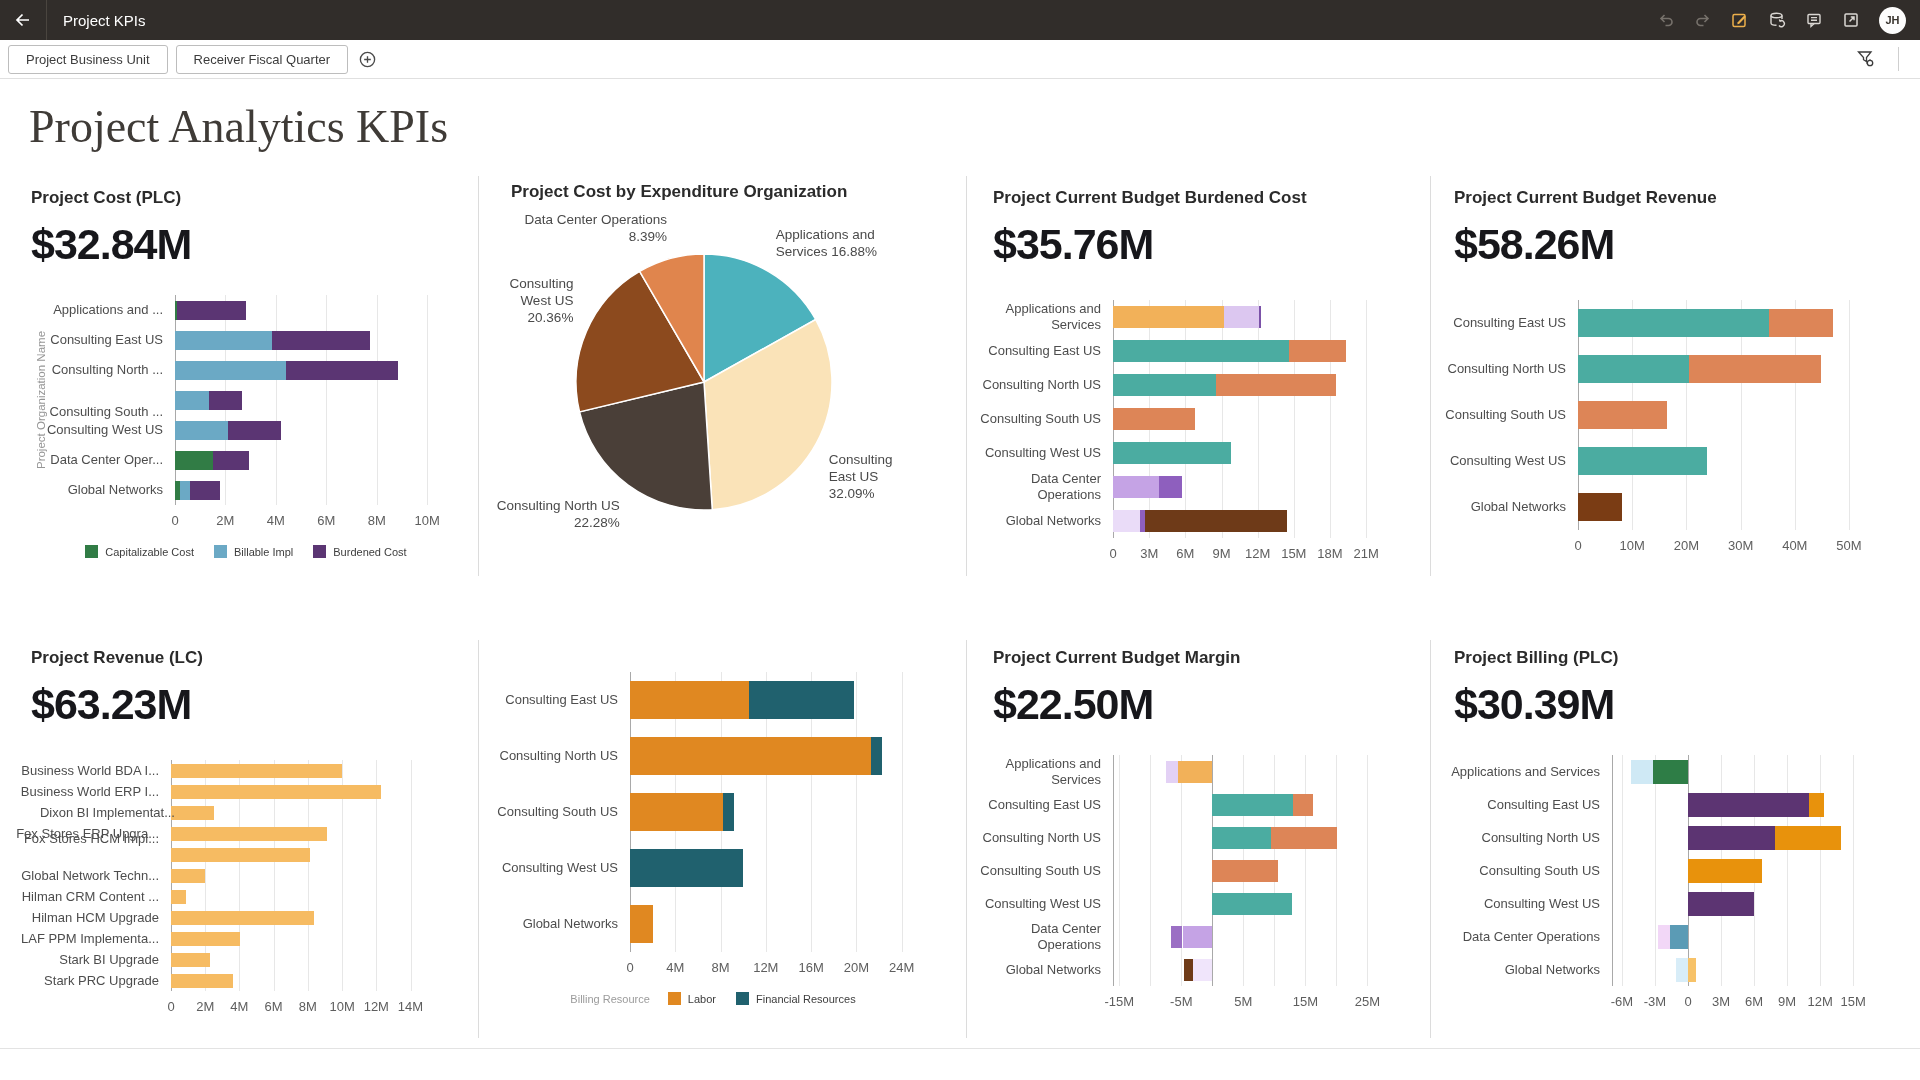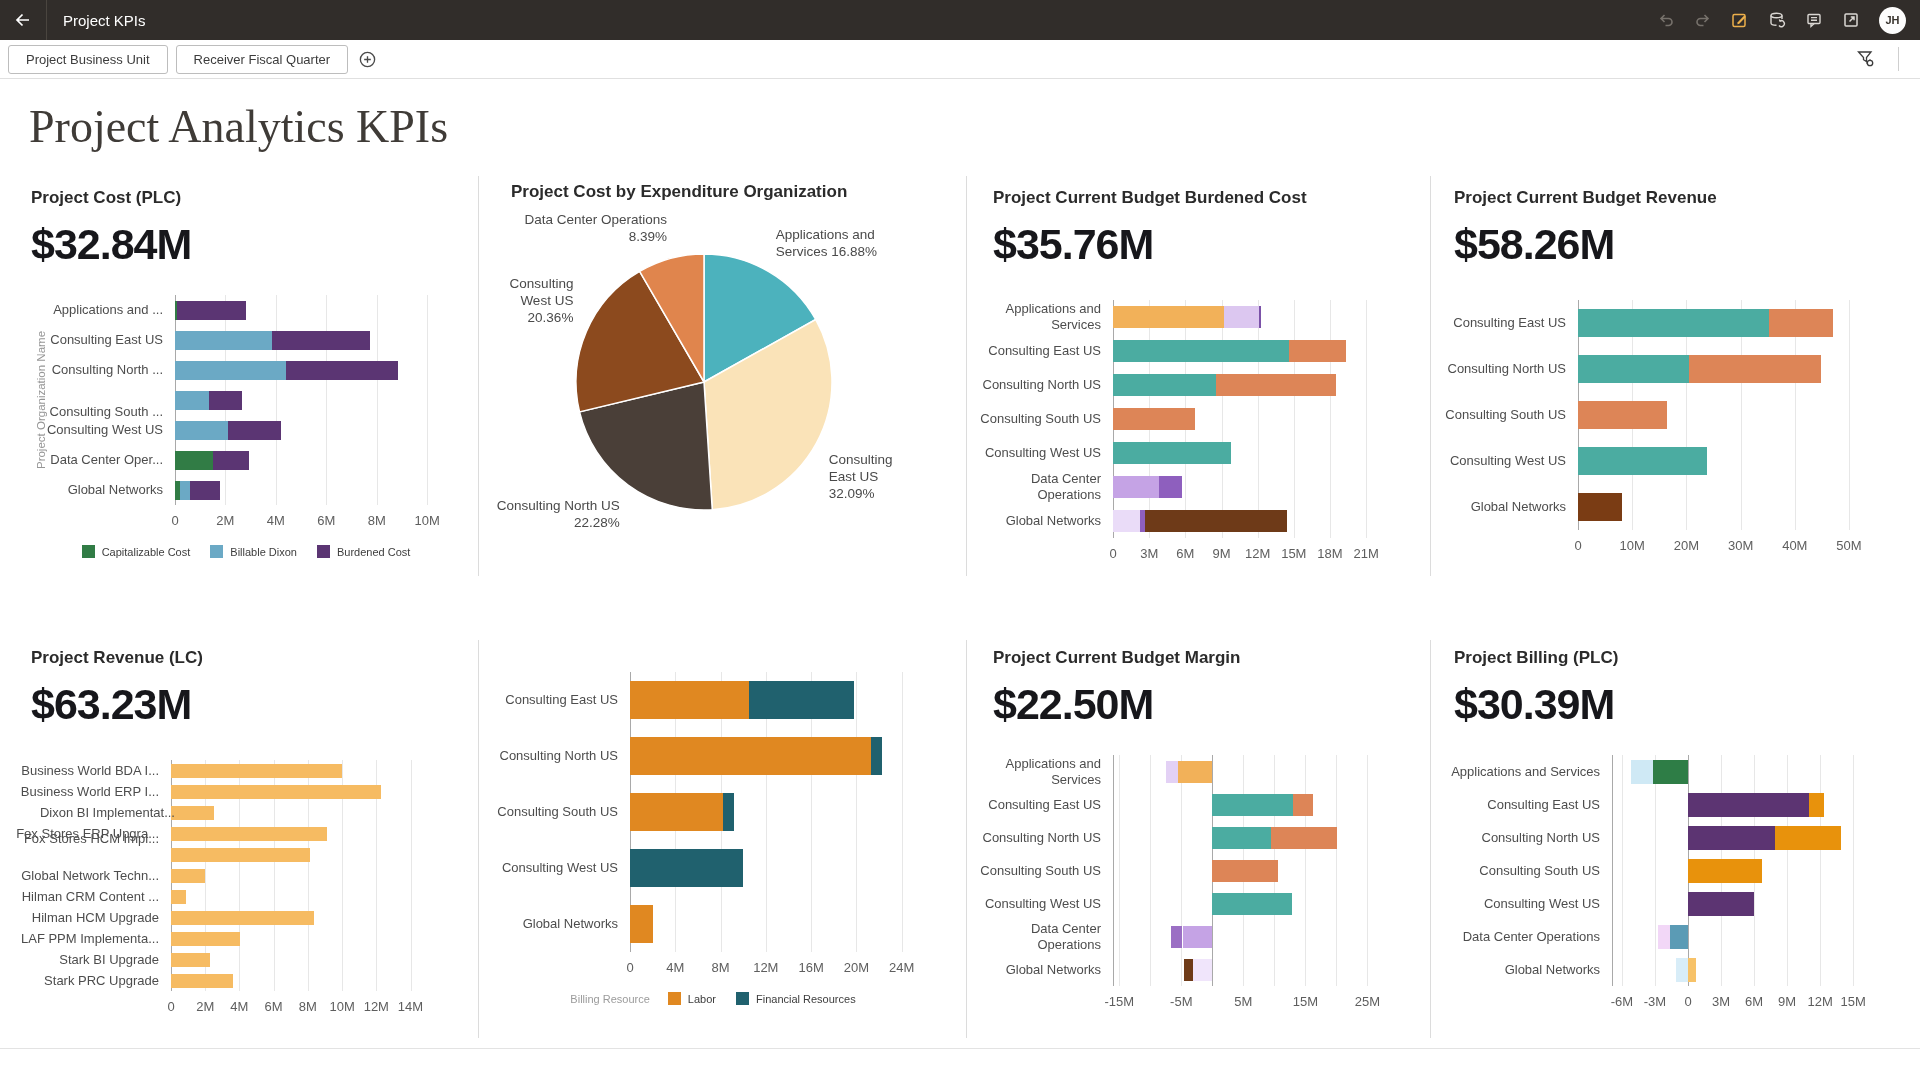--- a/index.html
+++ b/index.html
@@ -185,21 +185,21 @@
       <div class="tick" style="left: 295.3px; top: 218px;">6M</div>
       <div class="tick" style="left: 345.7px; top: 218px;">8M</div>
       <div class="tick" style="left: 396.1px; top: 218px;">10M</div>
       <div class="legend" style="position: absolute; top: 250px; left: 20px; width: 390px;">
         <span class="legend-item">
           <span class="sw" style="background: rgb(49, 124, 69);"></span>
           <span>Capitalizable Cost</span>
         </span>
         <span class="legend-item">
           <span class="sw" style="background: rgb(107, 169, 197);"></span>
-          <span>Billable Dixon</span>
+          <span>Billable Impl</span>
         </span>
         <span class="legend-item">
           <span class="sw" style="background: rgb(91, 53, 115);"></span>
           <span>Burdened Cost</span>
         </span>
       </div>
     </div>
 </section>
 
 <section class="card" style="left:511px;top:182px;width:440px;">

